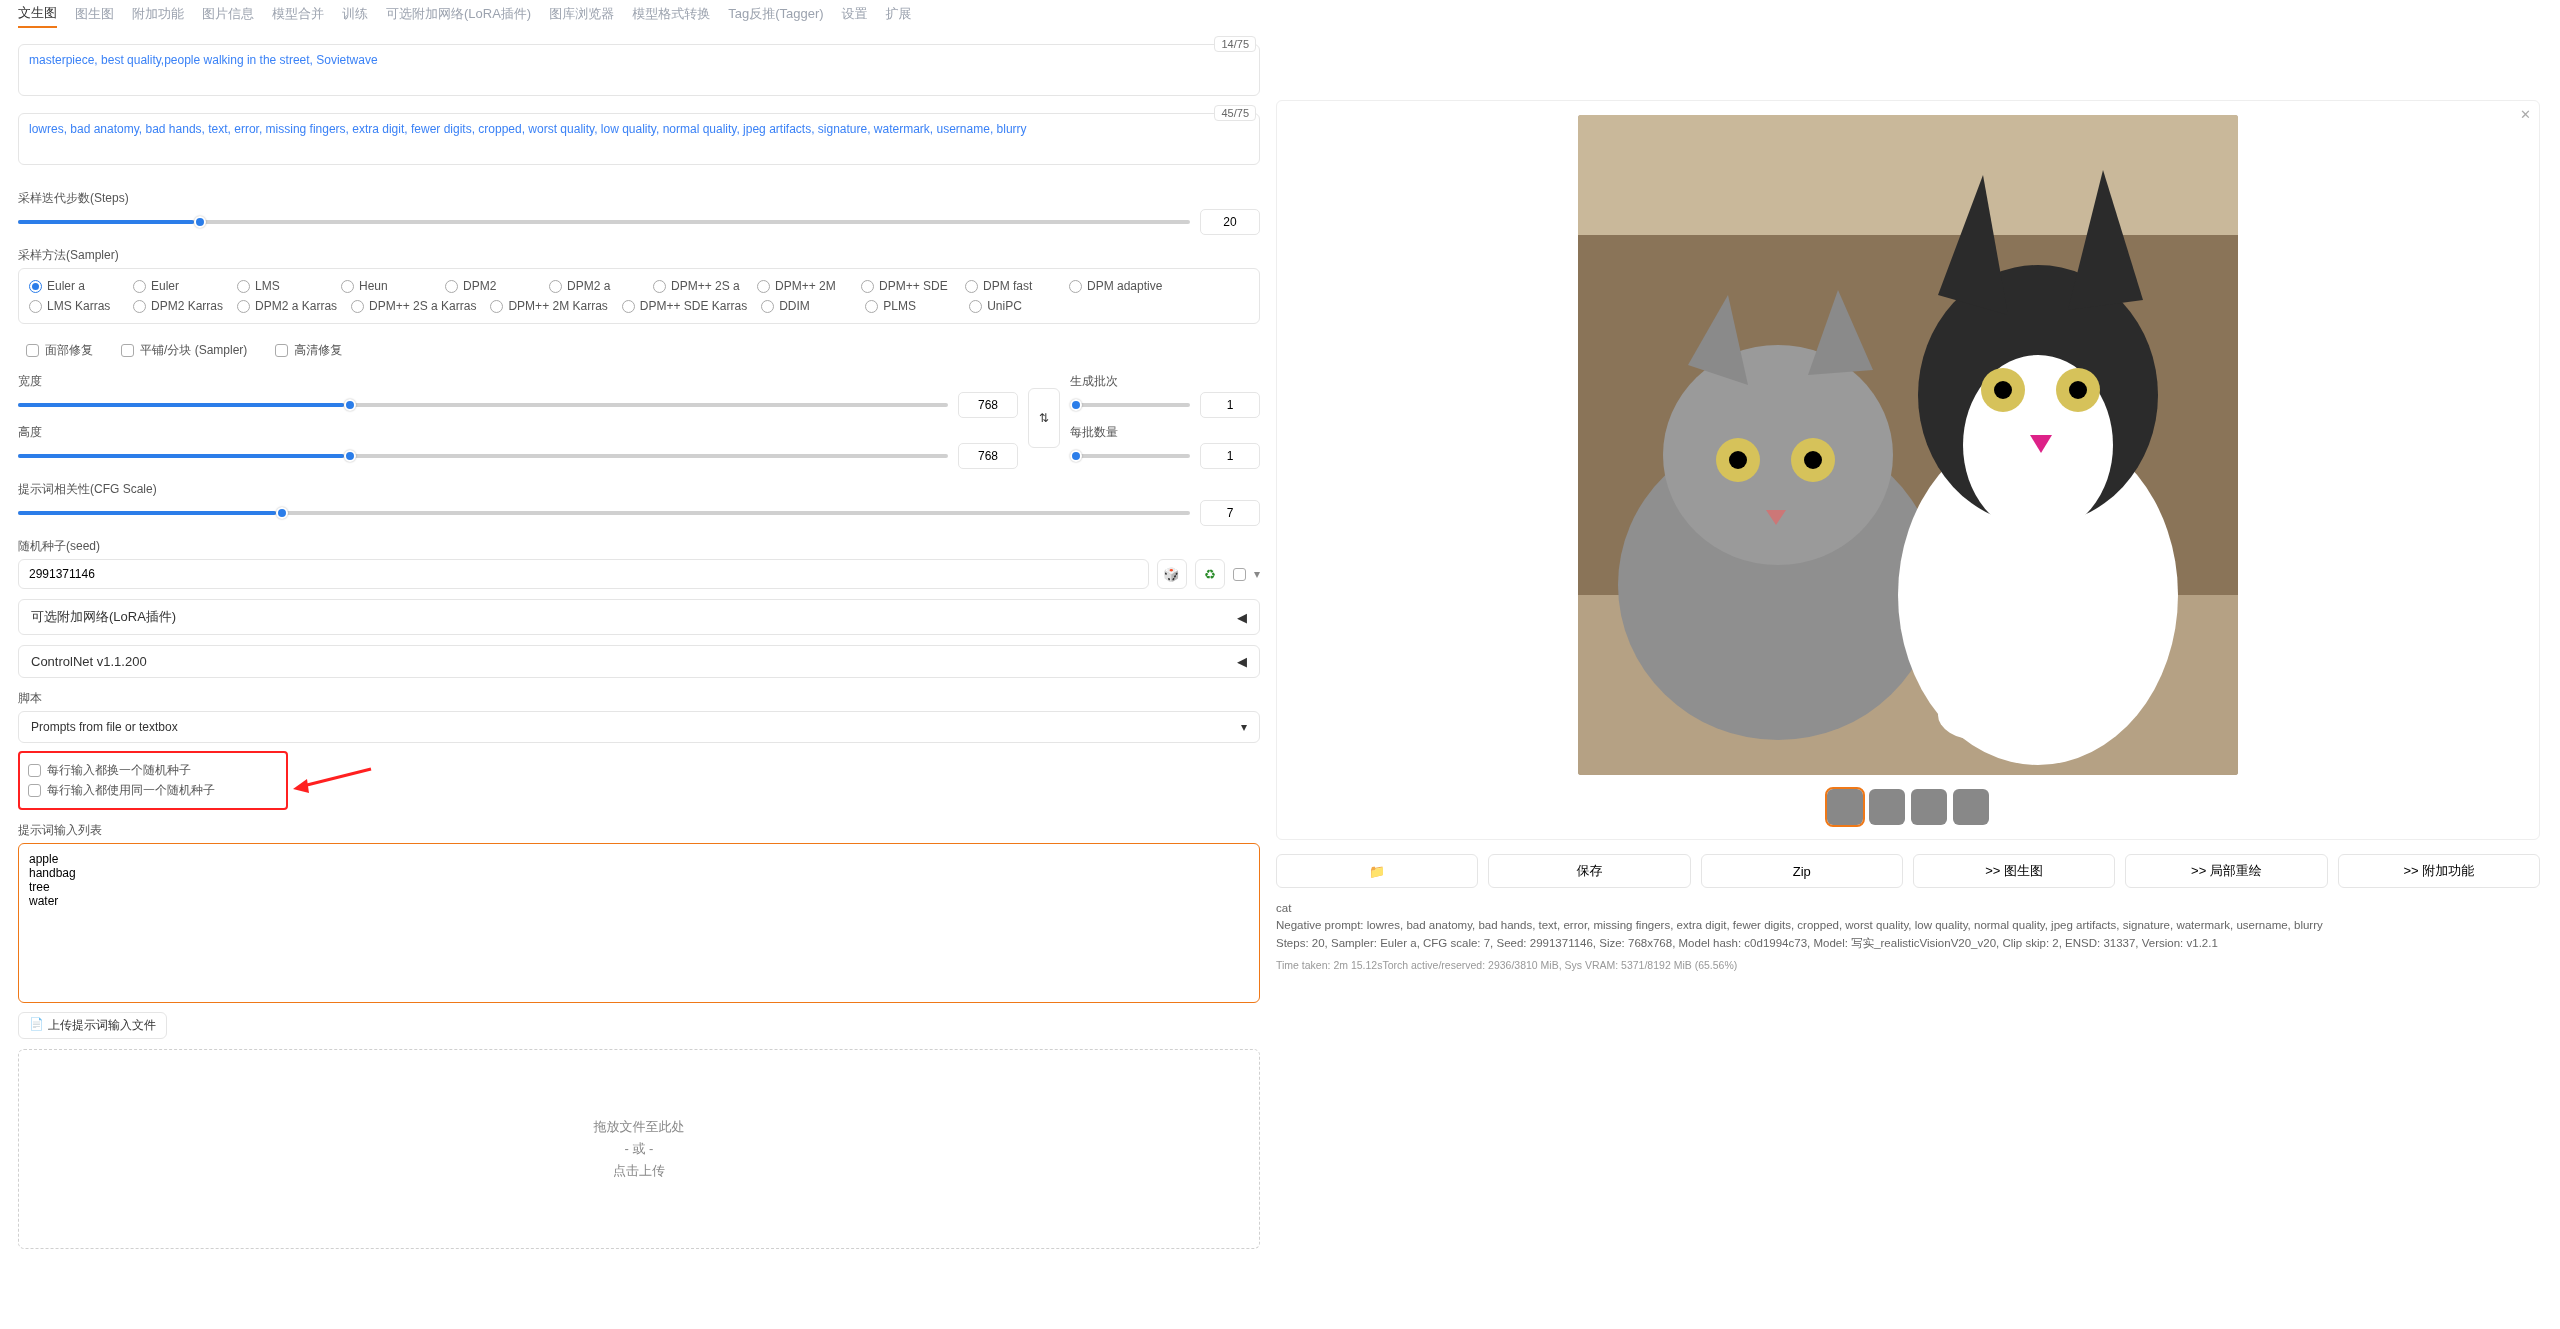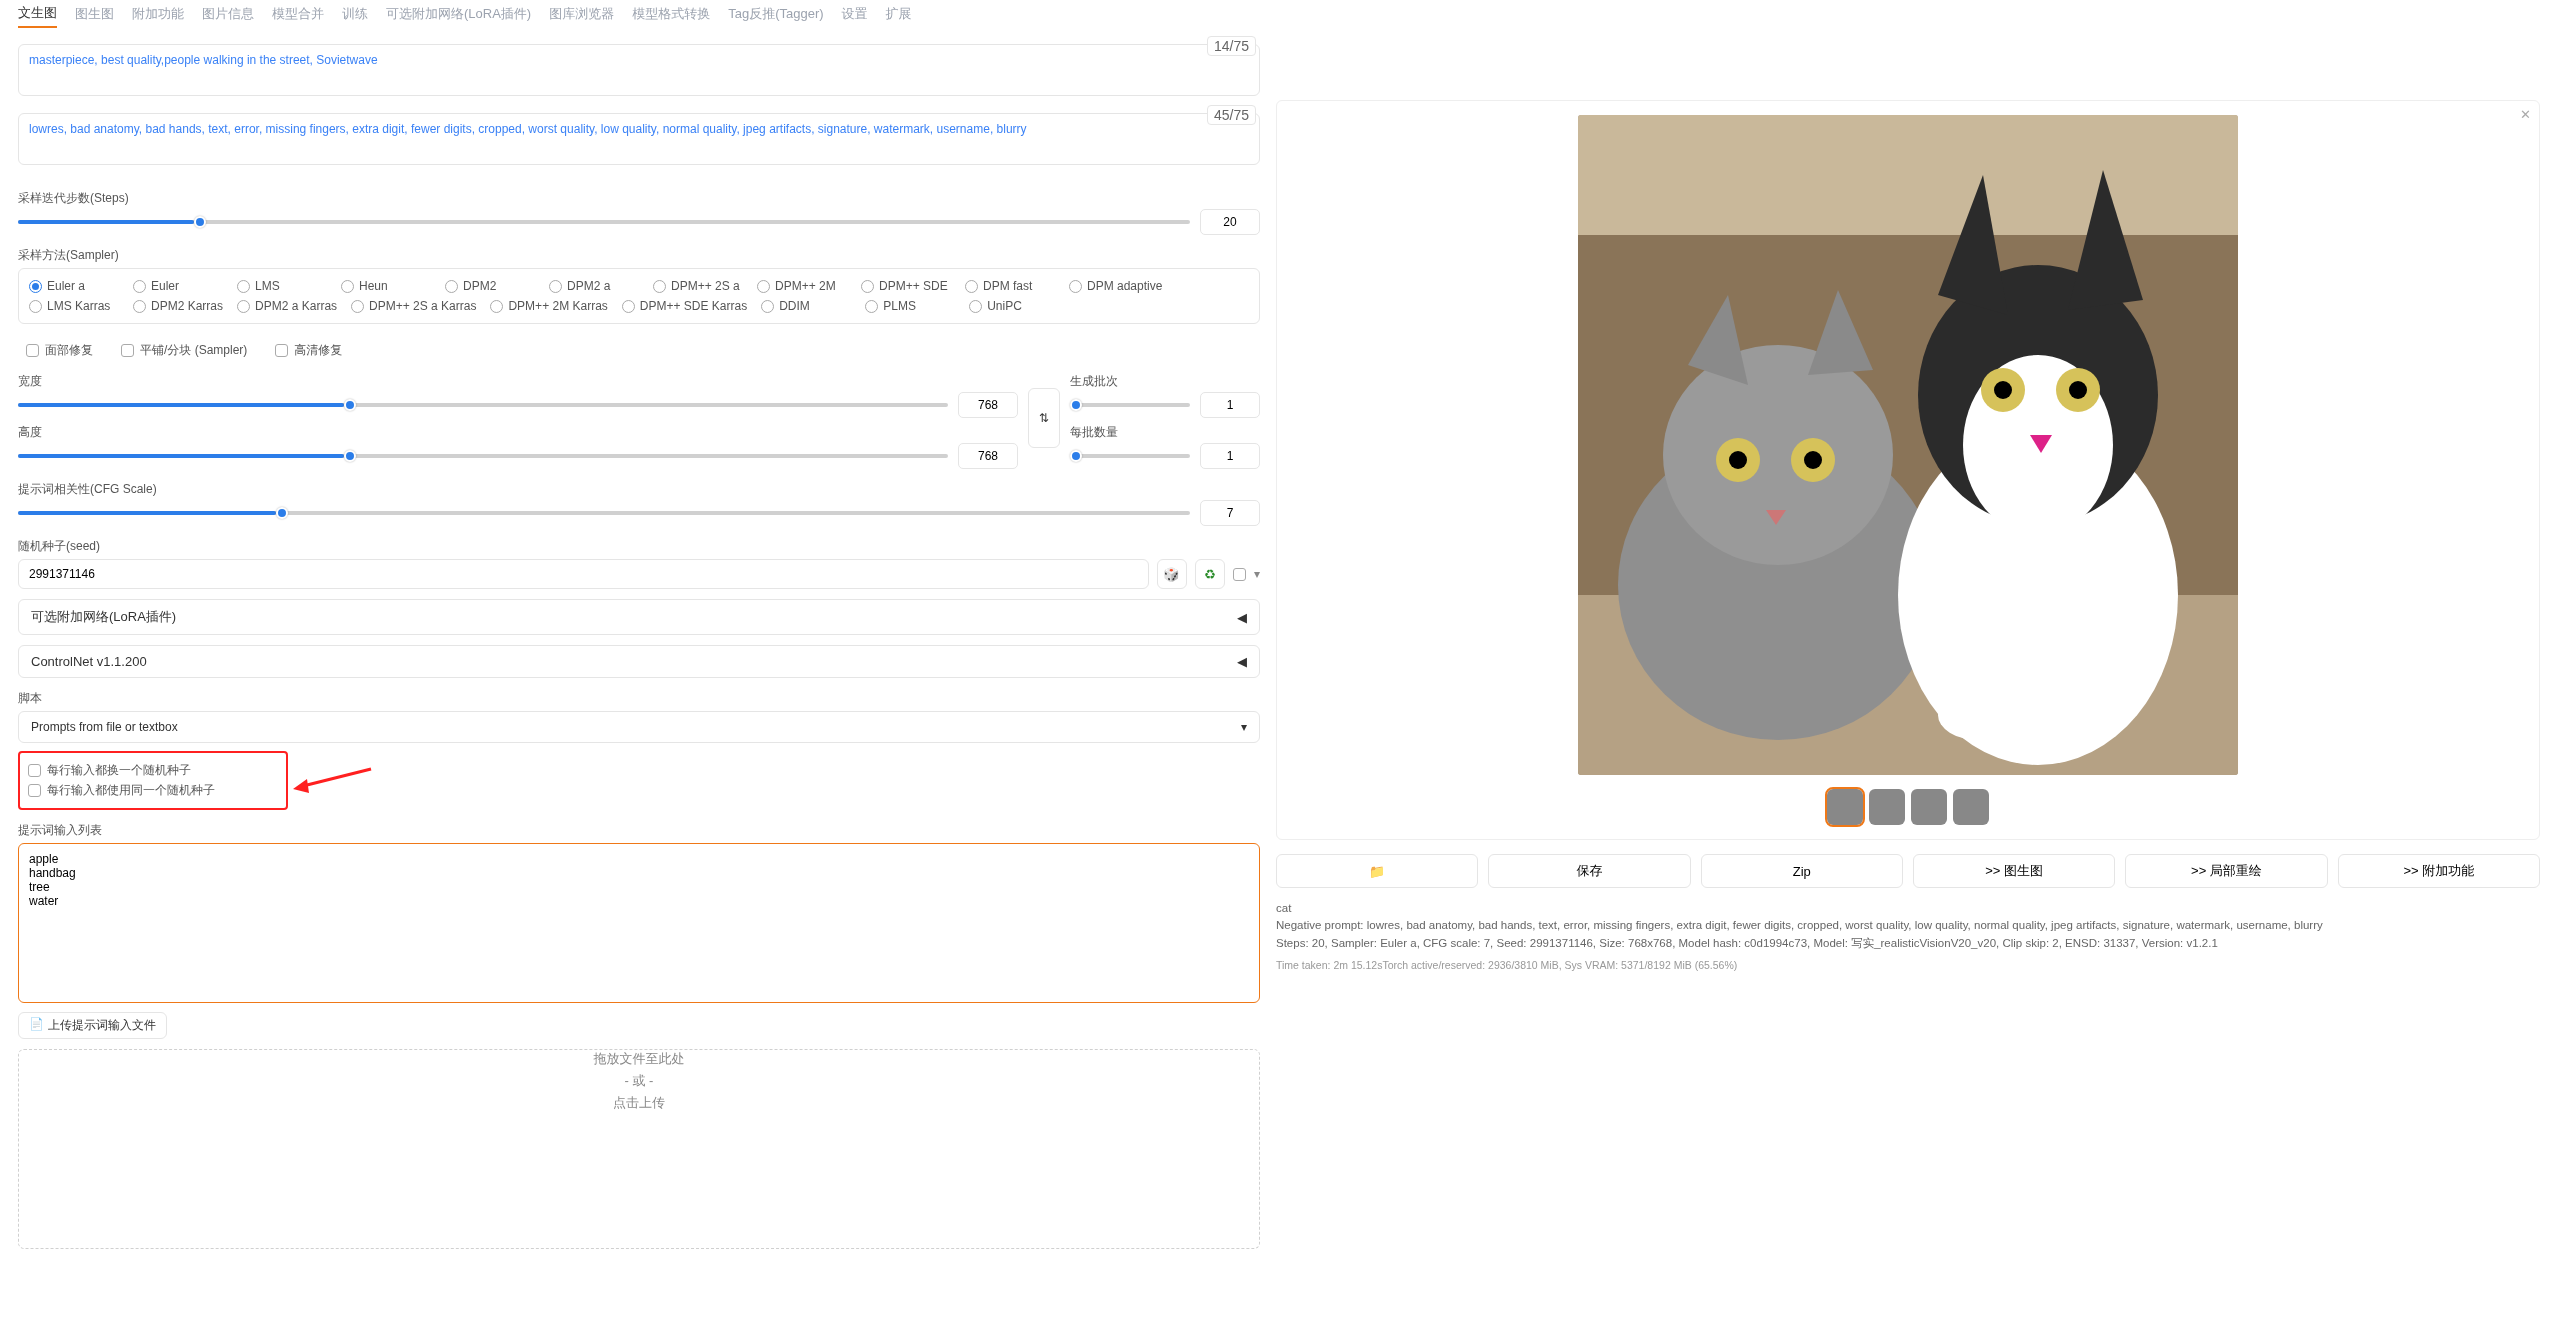--- a/index.html
+++ b/index.html
@@ -5,21 +5,21 @@
 * { box-sizing: border-box; margin: 0; padding: 0; }
 body { font-family: -apple-system, "Segoe UI", Arial, sans-serif; font-size: 12px; color: #333; background: #fff; }
 .wrap { display: flex; width: 2560px; }
 .main { flex: 1; padding: 0 10px 10px 18px; }
 .side { width: 1290px; padding: 10px 20px 10px 6px; }
 .tabs { display: flex; gap: 18px; height: 28px; align-items: center; font-size: 13px; }
 .tab { color: #9ca3af; cursor: pointer; padding: 4px 0; }
 .tab.active { color: #333; border-bottom: 2px solid #ef7817; }
 .prompt-box { position: relative; margin-top: 6px; }
 .prompt-ta { width: 100%; height: 52px; border: 1px solid #e5e5e5; border-radius: 6px; padding: 8px 10px; font-size: 12px; color: #3b82f6; resize: none; font-family: inherit; }
-.token { position: absolute; top: -8px; right: 4px; background: #fff; border: 1px solid #e5e5e5; border-radius: 4px; padding: 1px 6px; font-size: 14px; color: #666; }
+.token { position: absolute; top: -8px; right: 4px; background: #fff; border: 1px solid #e5e5e5; border-radius: 4px; padding: 1px 6px; font-size: 11px; color: #666; }
 .row { display: flex; gap: 20px; margin-top: 10px; }
 .left-col { flex: 1; }
 .right-side { width: 360px; }
 .gen-btn { width: 100%; height: 52px; background: linear-gradient(#fce9c4,#f7b267); border: none; border-radius: 6px; font-size: 16px; color: #b05a00; cursor: pointer; }
 .icon-row { display: flex; gap: 6px; margin-top: 10px; }
 .icon-btn { width: 28px; height: 28px; border: 1px solid #e5e5e5; border-radius: 5px; background: #fff; display: flex; align-items: center; justify-content: center; cursor: pointer; font-size: 13px; }
 .side-label { margin-top: 10px; color: #666; font-size: 12px; }
 .style-box { margin-top: 6px; border: 1px solid #e5e5e5; border-radius: 6px; height: 30px; display: flex; align-items: center; justify-content: flex-end; padding: 0 8px; gap: 8px; }
 .sq { width: 16px; height: 16px; background: #4070ff; border-radius: 3px; }
 .label { color: #555; font-size: 12px; margin-top: 12px; display: block; }
@@ -43,21 +43,21 @@
 .batch { width: 190px; }
 .seed-row { display: flex; gap: 8px; margin-top: 4px; align-items: center; }
 .seed-input { flex: 1; height: 30px; border: 1px solid #e5e5e5; border-radius: 6px; padding: 0 10px; font-size: 12px; }
 .sq-btn { width: 30px; height: 30px; border: 1px solid #e5e5e5; border-radius: 6px; background: #fff; display: flex; align-items: center; justify-content: center; cursor: pointer; }
 .accordion { border: 1px solid #e5e5e5; border-radius: 6px; padding: 8px 12px; margin-top: 10px; display: flex; justify-content: space-between; align-items: center; cursor: pointer; font-size: 13px; }
 .script-sel { width: 100%; border: 1px solid #e5e5e5; border-radius: 6px; padding: 8px 12px; margin-top: 4px; display: flex; justify-content: space-between; align-items: center; cursor: pointer; }
 .red-box { border: 2px solid #ff2020; border-radius: 4px; padding: 6px 8px; margin-top: 8px; width: 270px; position: relative; }
 .arrow { position: absolute; right: -90px; top: 10px; width: 85px; height: 30px; }
 .prompt-list { width: 100%; height: 160px; border: 1.5px solid #ef7817; border-radius: 6px; padding: 8px 10px; margin-top: 4px; font-size: 12px; font-family: inherit; resize: none; }
 .upload-btn { border: 1px solid #e5e5e5; border-radius: 6px; padding: 4px 10px; margin-top: 6px; display: inline-flex; gap: 4px; font-size: 12px; cursor: pointer; }
-.drop { border: 1px dashed #d0d0d0; border-radius: 6px; height: 200px; margin-top: 10px; display: flex; flex-direction: column; align-items: center; justify-content: flex-start; color: #888; font-size: 13px; gap: 4px; }
+.drop { border: 1px dashed #d0d0d0; border-radius: 6px; height: 200px; margin-top: 10px; display: flex; flex-direction: column; align-items: center; justify-content: center; color: #888; font-size: 13px; gap: 4px; }
 .preview { border: 1px solid #eee; border-radius: 6px; padding: 14px; position: relative; margin-top: 90px; }
 .close-x { position: absolute; top: 6px; right: 8px; color: #aaa; cursor: pointer; font-size: 13px; }
 .preview-img { width: 660px; height: 660px; margin: 0 auto; display: block; background: linear-gradient(#b9a48b 0 15%, #8d7a60 15% 70%, #a8957a 70% 100%); border-radius: 3px; position: relative; overflow: hidden; }
 .thumbs { display: flex; gap: 6px; justify-content: center; margin-top: 14px; }
 .th { width: 36px; height: 36px; border-radius: 6px; background: #888; cursor: pointer; }
 .th.active { outline: 2px solid #ef7817; }
 .action-row { display: flex; gap: 10px; margin-top: 14px; }
 .act-btn { flex: 1; height: 34px; border: 1px solid #e5e5e5; border-radius: 6px; background: #fff; cursor: pointer; font-size: 13px; display: flex; align-items: center; justify-content: center; }
 .info { margin-top: 12px; font-size: 11.5px; color: #666; line-height: 1.5; }
 svg.cats { width: 100%; height: 100%; }

